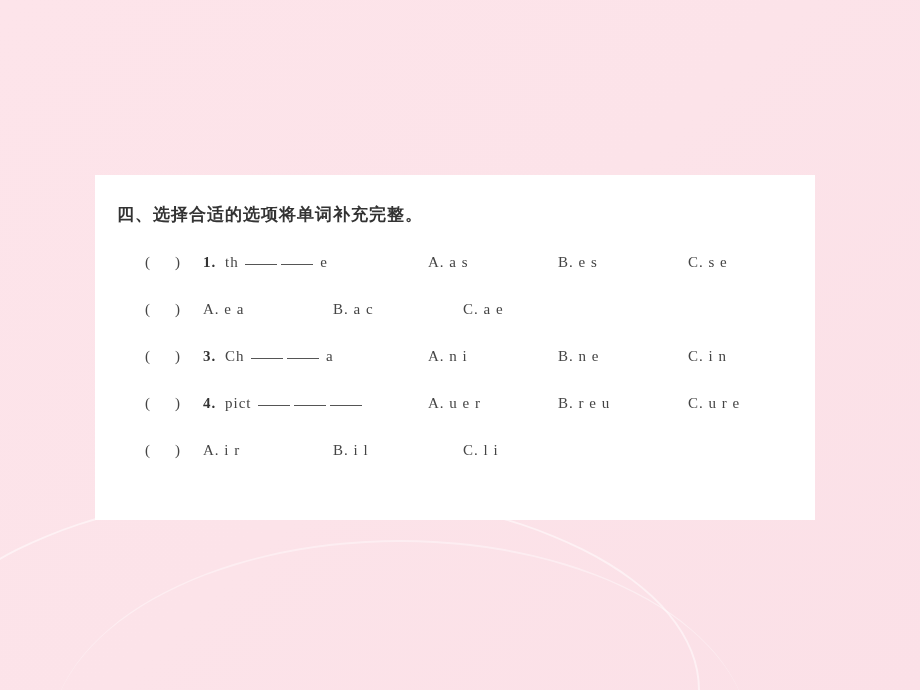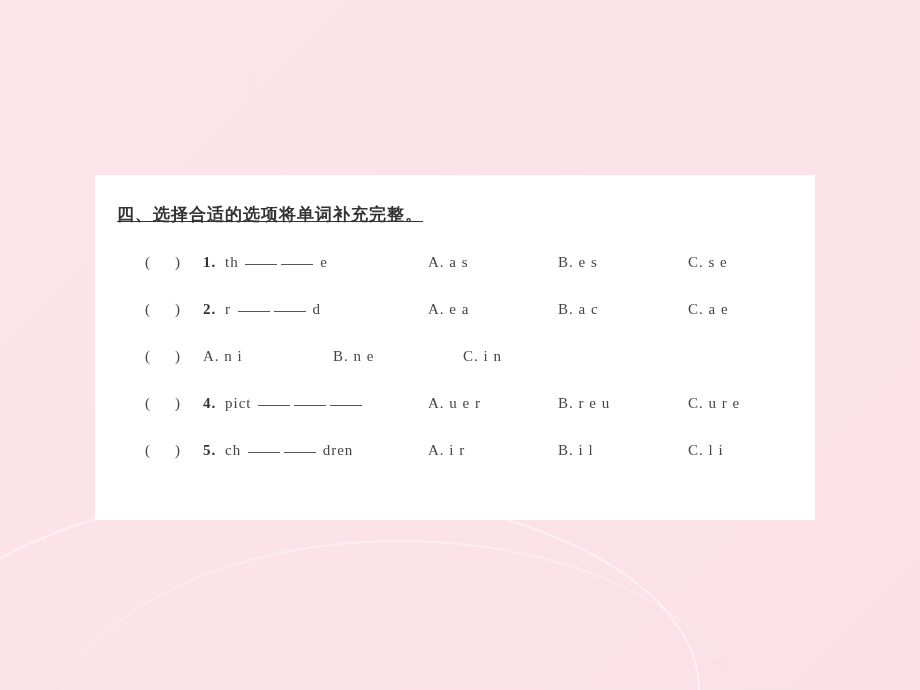--- a/index.html
+++ b/index.html
@@ -43,21 +43,20 @@
       height: 345px;
       background: #ffffff;
       padding: 28px 22px;
     }
     .title {
       font-size: 17px;
       font-weight: bold;
       color: #333;
       margin-bottom: 20px;
       letter-spacing: 1px;
-      text-decoration: underline;
     }
     .question-row {
       display: flex;
       align-items: baseline;
       margin-bottom: 22px;
       font-size: 15px;
       color: #444;
       padding-left: 28px;
     }
     .paren {
@@ -109,41 +108,40 @@
   <div class="question-row">
     <span class="paren"><span>(</span>&nbsp;&nbsp;&nbsp;&nbsp;<span>)</span></span>
     <span class="word-part"><span class="qnum">1.</span> <span>th</span> <span class="blank"></span><span class="blank"></span> <span>e</span></span>
     <span class="option">A. a s</span>
     <span class="option">B. e s</span>
     <span class="option-last">C. s e</span>
   </div>
 
   <div class="question-row">
     <span class="paren"><span>(</span>&nbsp;&nbsp;&nbsp;&nbsp;<span>)</span></span>
-    <span class="word-part"><span class="qnum">2.</span> <span>r</span> <span class="blank"></span><span class="blank"></span> <span>d</span></span>
     <span class="option">A. e a</span>
     <span class="option">B. a c</span>
     <span class="option-last">C. a e</span>
   </div>
 
   <div class="question-row">
     <span class="paren"><span>(</span>&nbsp;&nbsp;&nbsp;&nbsp;<span>)</span></span>
+    <span class="word-part"><span class="qnum">3.</span> <span>Ch</span> <span class="blank"></span><span class="blank"></span> <span>a</span></span>
     <span class="option">A. n i</span>
     <span class="option">B. n e</span>
     <span class="option-last">C. i n</span>
   </div>
 
   <div class="question-row">
     <span class="paren"><span>(</span>&nbsp;&nbsp;&nbsp;&nbsp;<span>)</span></span>
     <span class="word-part"><span class="qnum">4.</span> <span>pict</span> <span class="blank"></span><span class="blank"></span><span class="blank"></span> <span></span></span>
     <span class="option">A. u e r</span>
     <span class="option">B. r e u</span>
     <span class="option-last">C. u r e</span>
   </div>
 
   <div class="question-row">
     <span class="paren"><span>(</span>&nbsp;&nbsp;&nbsp;&nbsp;<span>)</span></span>
-    <span class="word-part"><span class="qnum">5.</span> <span>ch</span> <span class="blank"></span><span class="blank"></span> <span>dren</span></span>
     <span class="option">A. i r</span>
     <span class="option">B. i l</span>
     <span class="option-last">C. l i</span>
   </div>
 </div>
 
 </body></html>

